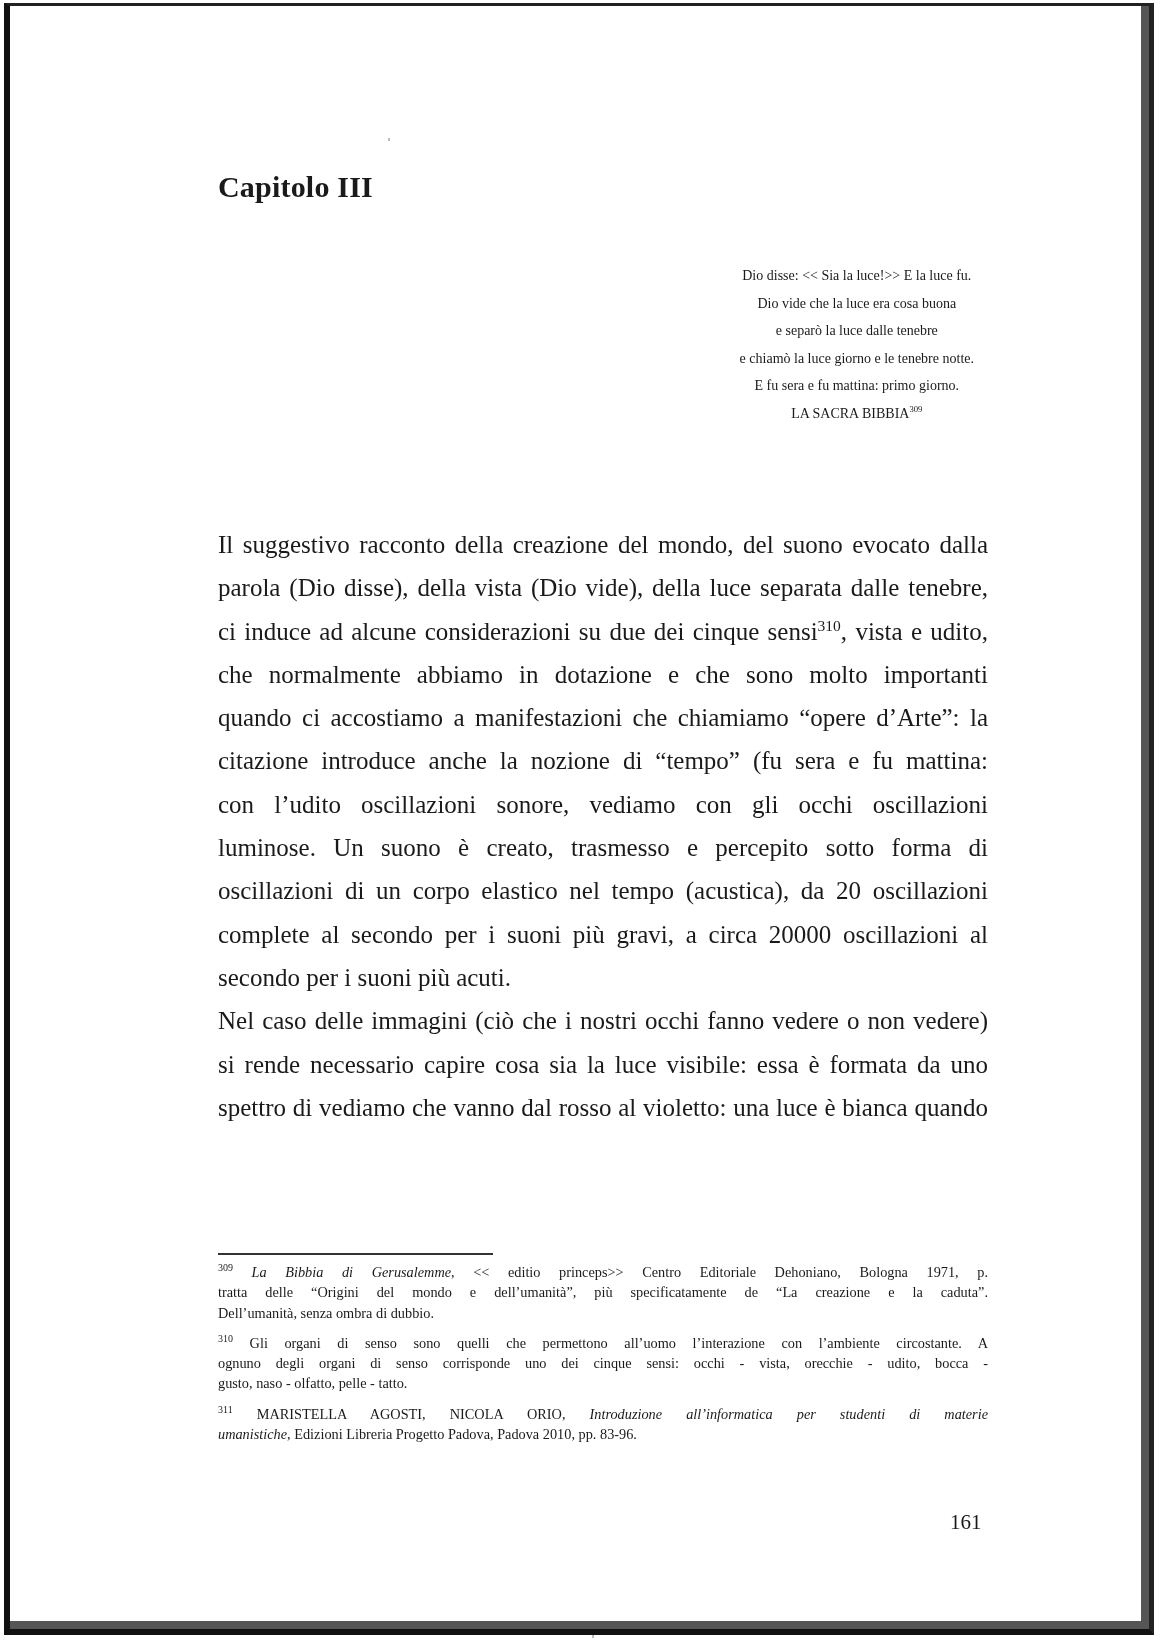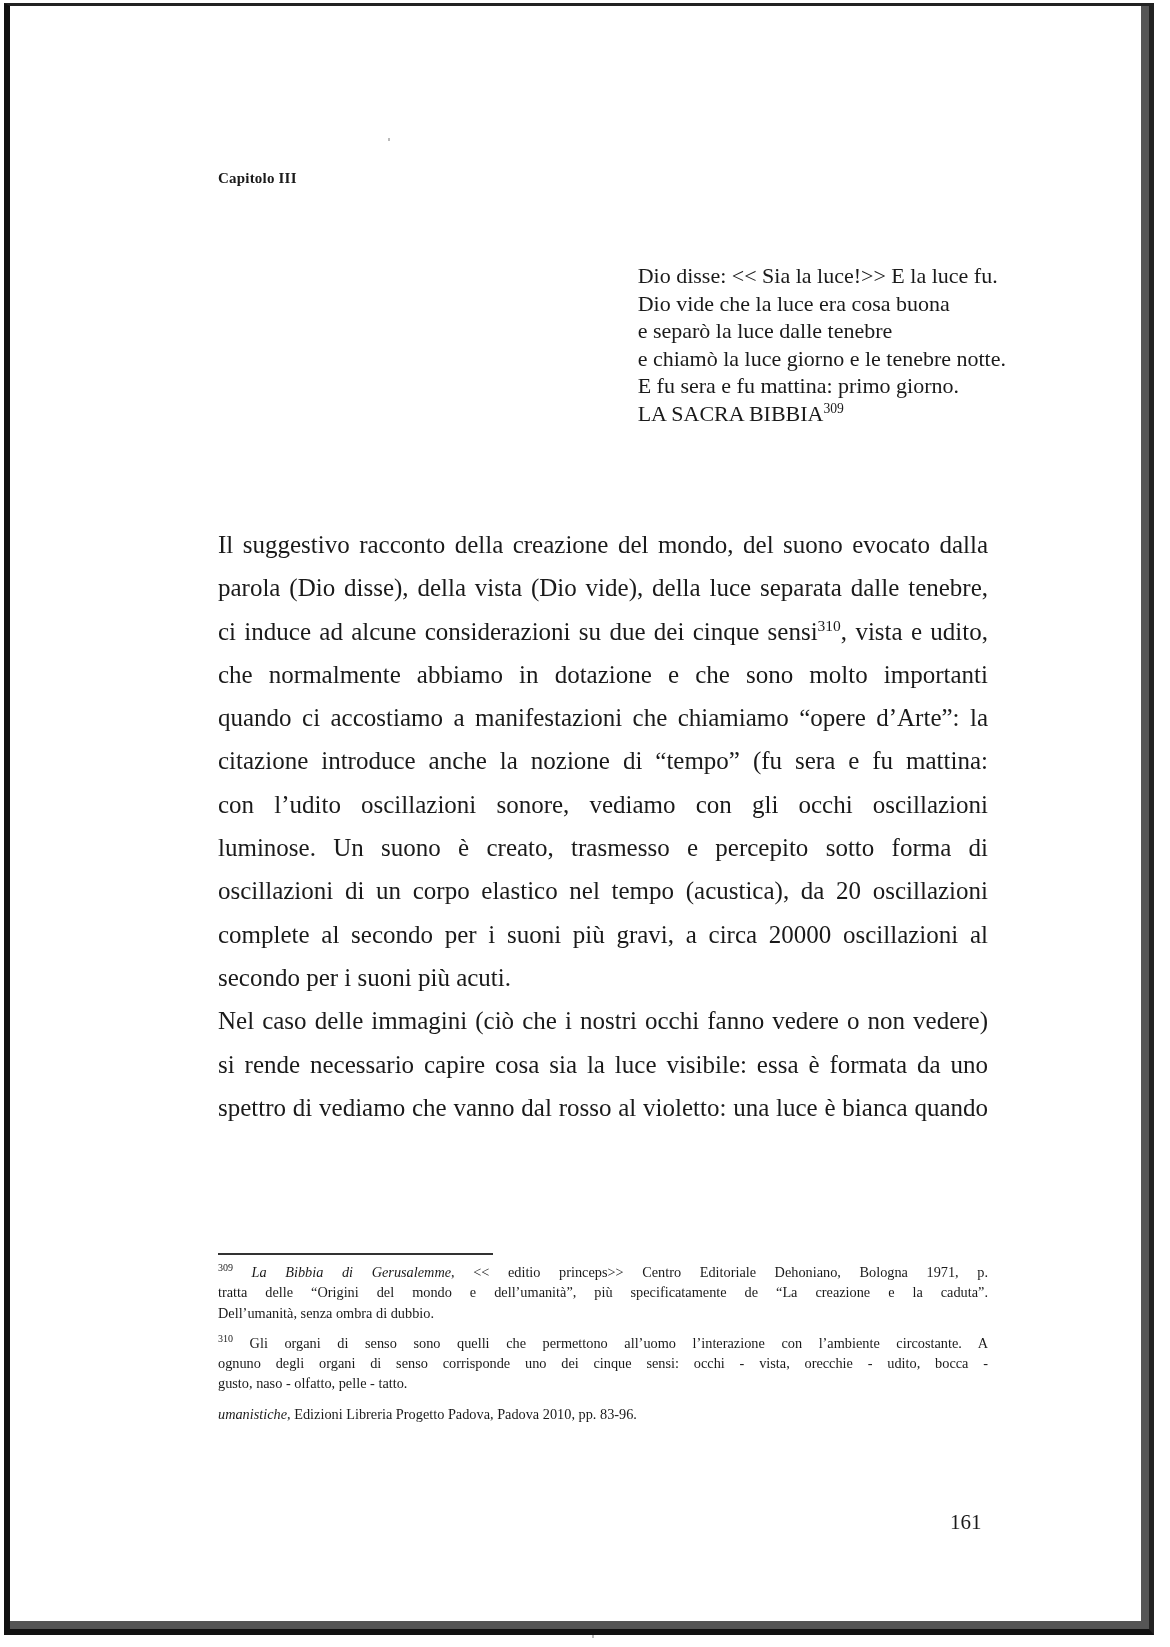--- a/index.html
+++ b/index.html
@@ -37,31 +37,31 @@
   .frame-shadow-right {
     position: absolute;
     top: 0; bottom: 0; right: 0;
     width: 8px;
     background: #555;
   }
   .chapter-title {
     position: absolute;
     left: 218px;
     top: 170px;
-    font-size: 15px;
+    font-size: 30px;
     font-weight: bold;
     margin: 0;
     letter-spacing: 0.2px;
   }
   .epigraph {
     position: absolute;
-    right: 164px;
+    right: 196px;
     top: 262px;
-    text-align: left;
-    font-size: 22px;
+    text-align: center;
+    font-size: 14px;
     line-height: 27.5px;
   }
   .epigraph .line { display: block; white-space: nowrap; }
   .epigraph .source { display: block; white-space: nowrap; }
   sup { font-size: 0.62em; line-height: 0; vertical-align: super; }
   .body-text {
     position: absolute;
     left: 218px;
     top: 523px;
     width: 770px;
@@ -164,17 +164,18 @@
     <span class="line"><sup>309</sup> <i>La Bibbia di Gerusalemme</i><span>, &lt;&lt; editio princeps&gt;&gt; Centro Editoriale Dehoniano, Bologna 1971, p.</span></span>
     <span class="line">tratta delle “Origini del mondo e dell’umanità”, più specificatamente de “La creazione e la caduta”.</span>
     <span class="line last">Dell’umanità, senza ombra di dubbio.</span>
   </div>
   <div class="footnote">
     <span class="line"><sup>310</sup><span> Gli organi di senso sono quelli che permettono all’uomo l’interazione con l’ambiente circostante. A</span></span>
     <span class="line">ognuno degli organi di senso corrisponde uno dei cinque sensi: occhi - vista, orecchie - udito, bocca -</span>
     <span class="line last">gusto, naso - olfatto, pelle - tatto.</span>
   </div>
   <div class="footnote">
+    <span class="line"><sup>311</sup><span> MARISTELLA AGOSTI, NICOLA ORIO, </span><i>Introduzione all’informatica per studenti di materie</i></span>
     <span class="line last"><i>umanistiche</i><span>, Edizioni Libreria Progetto Padova, Padova 2010, pp.  83-96.</span></span>
   </div>
 </div>
 
 <div class="page-number">161</div>
 
 </body></html>

